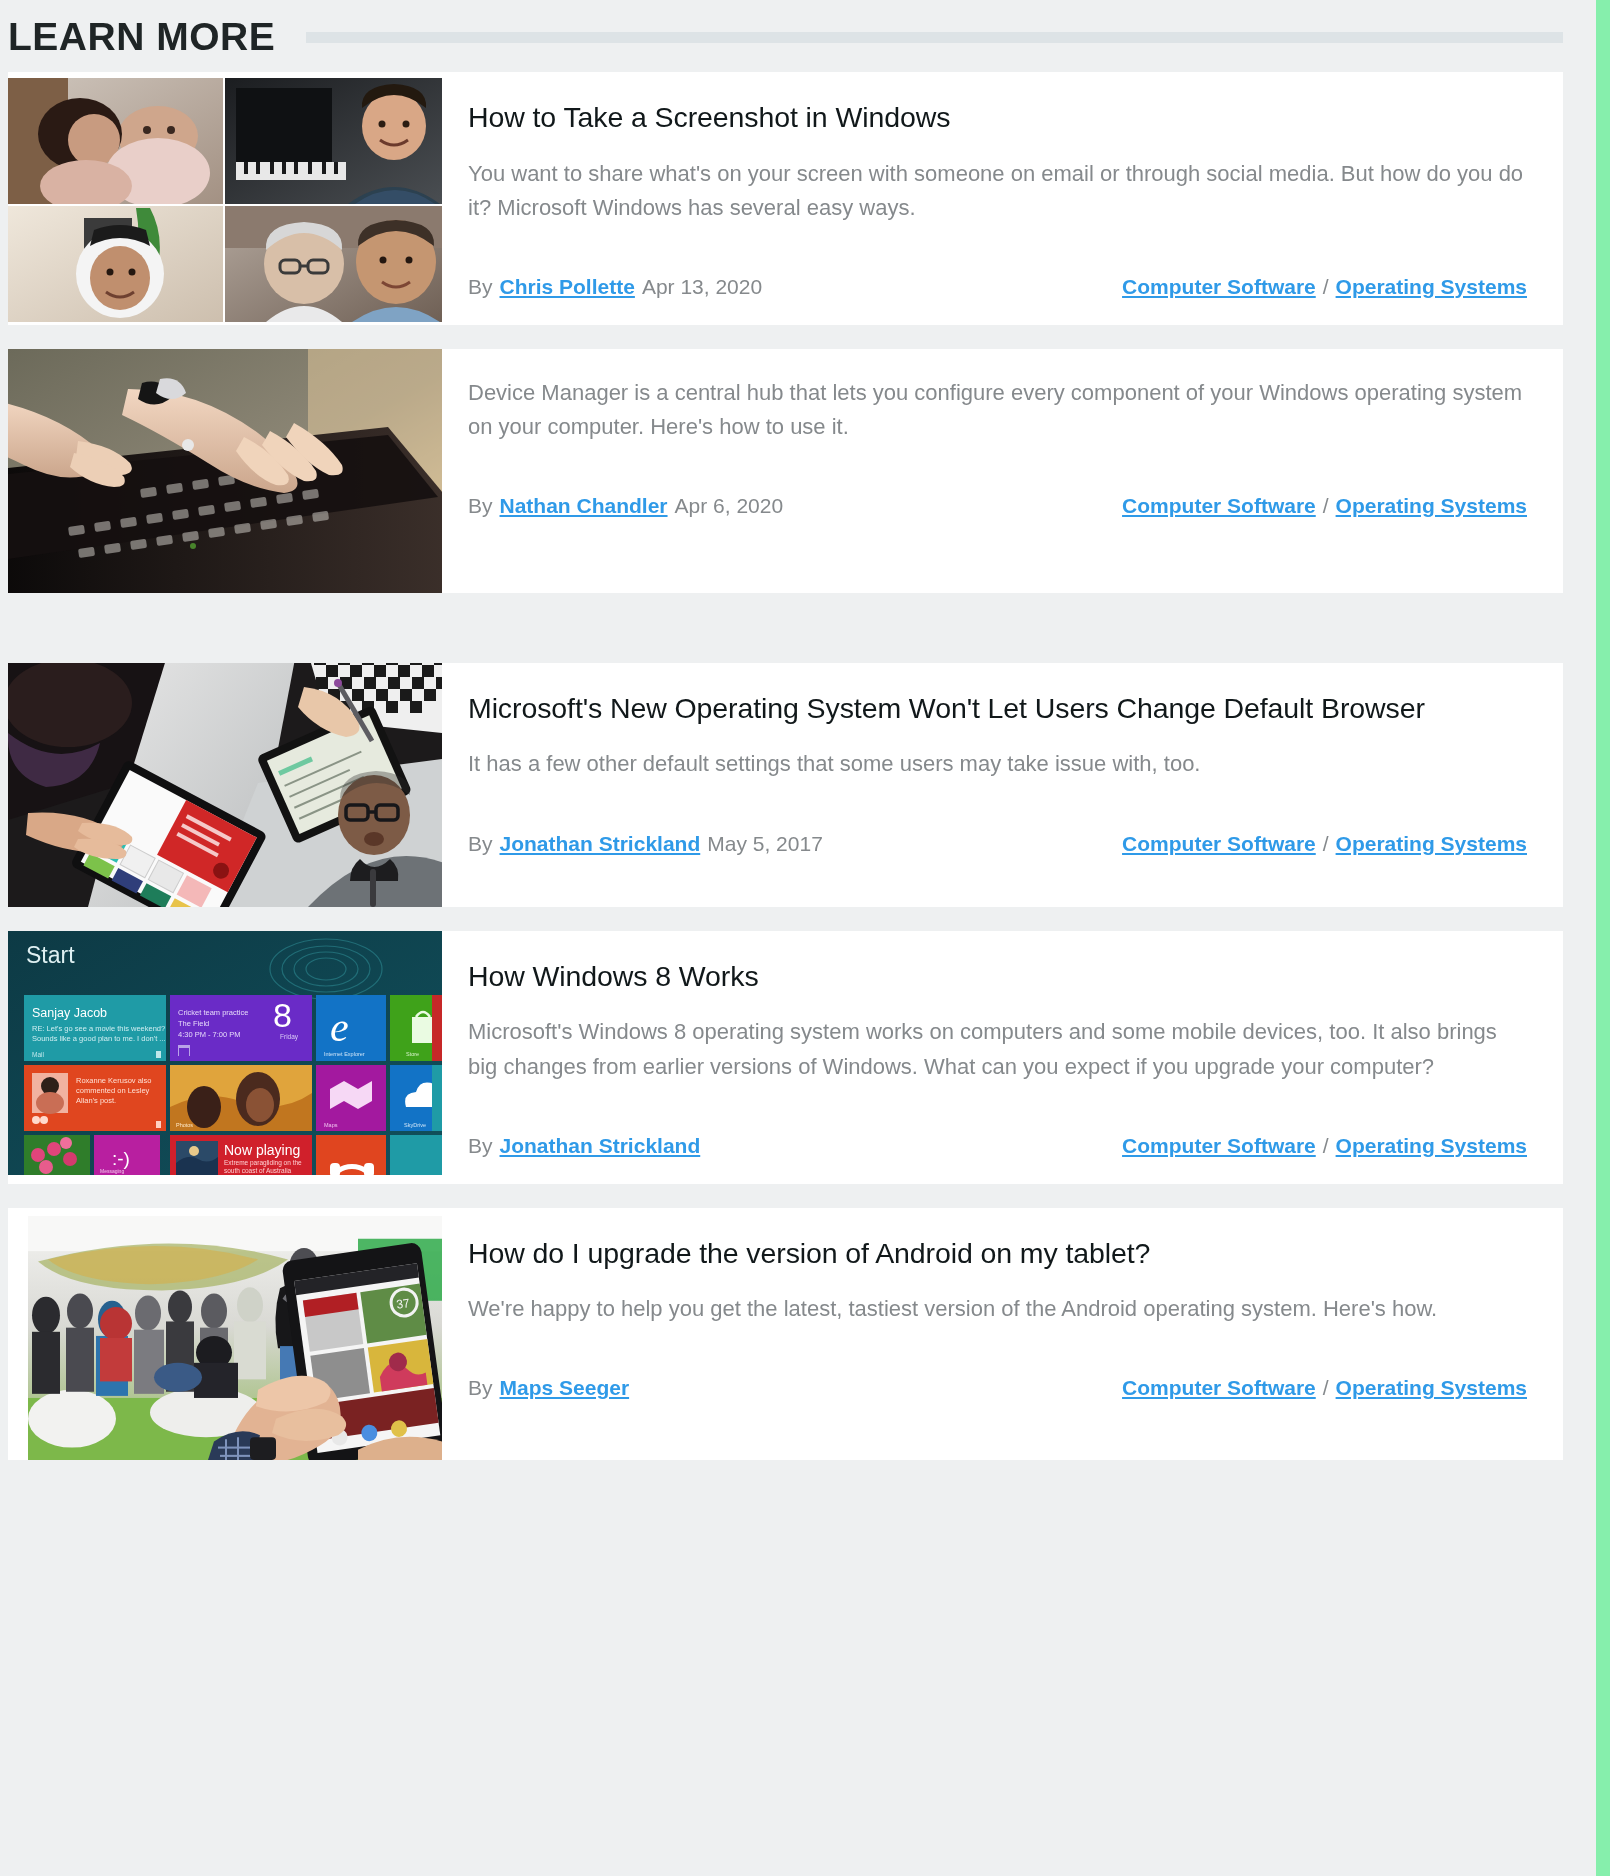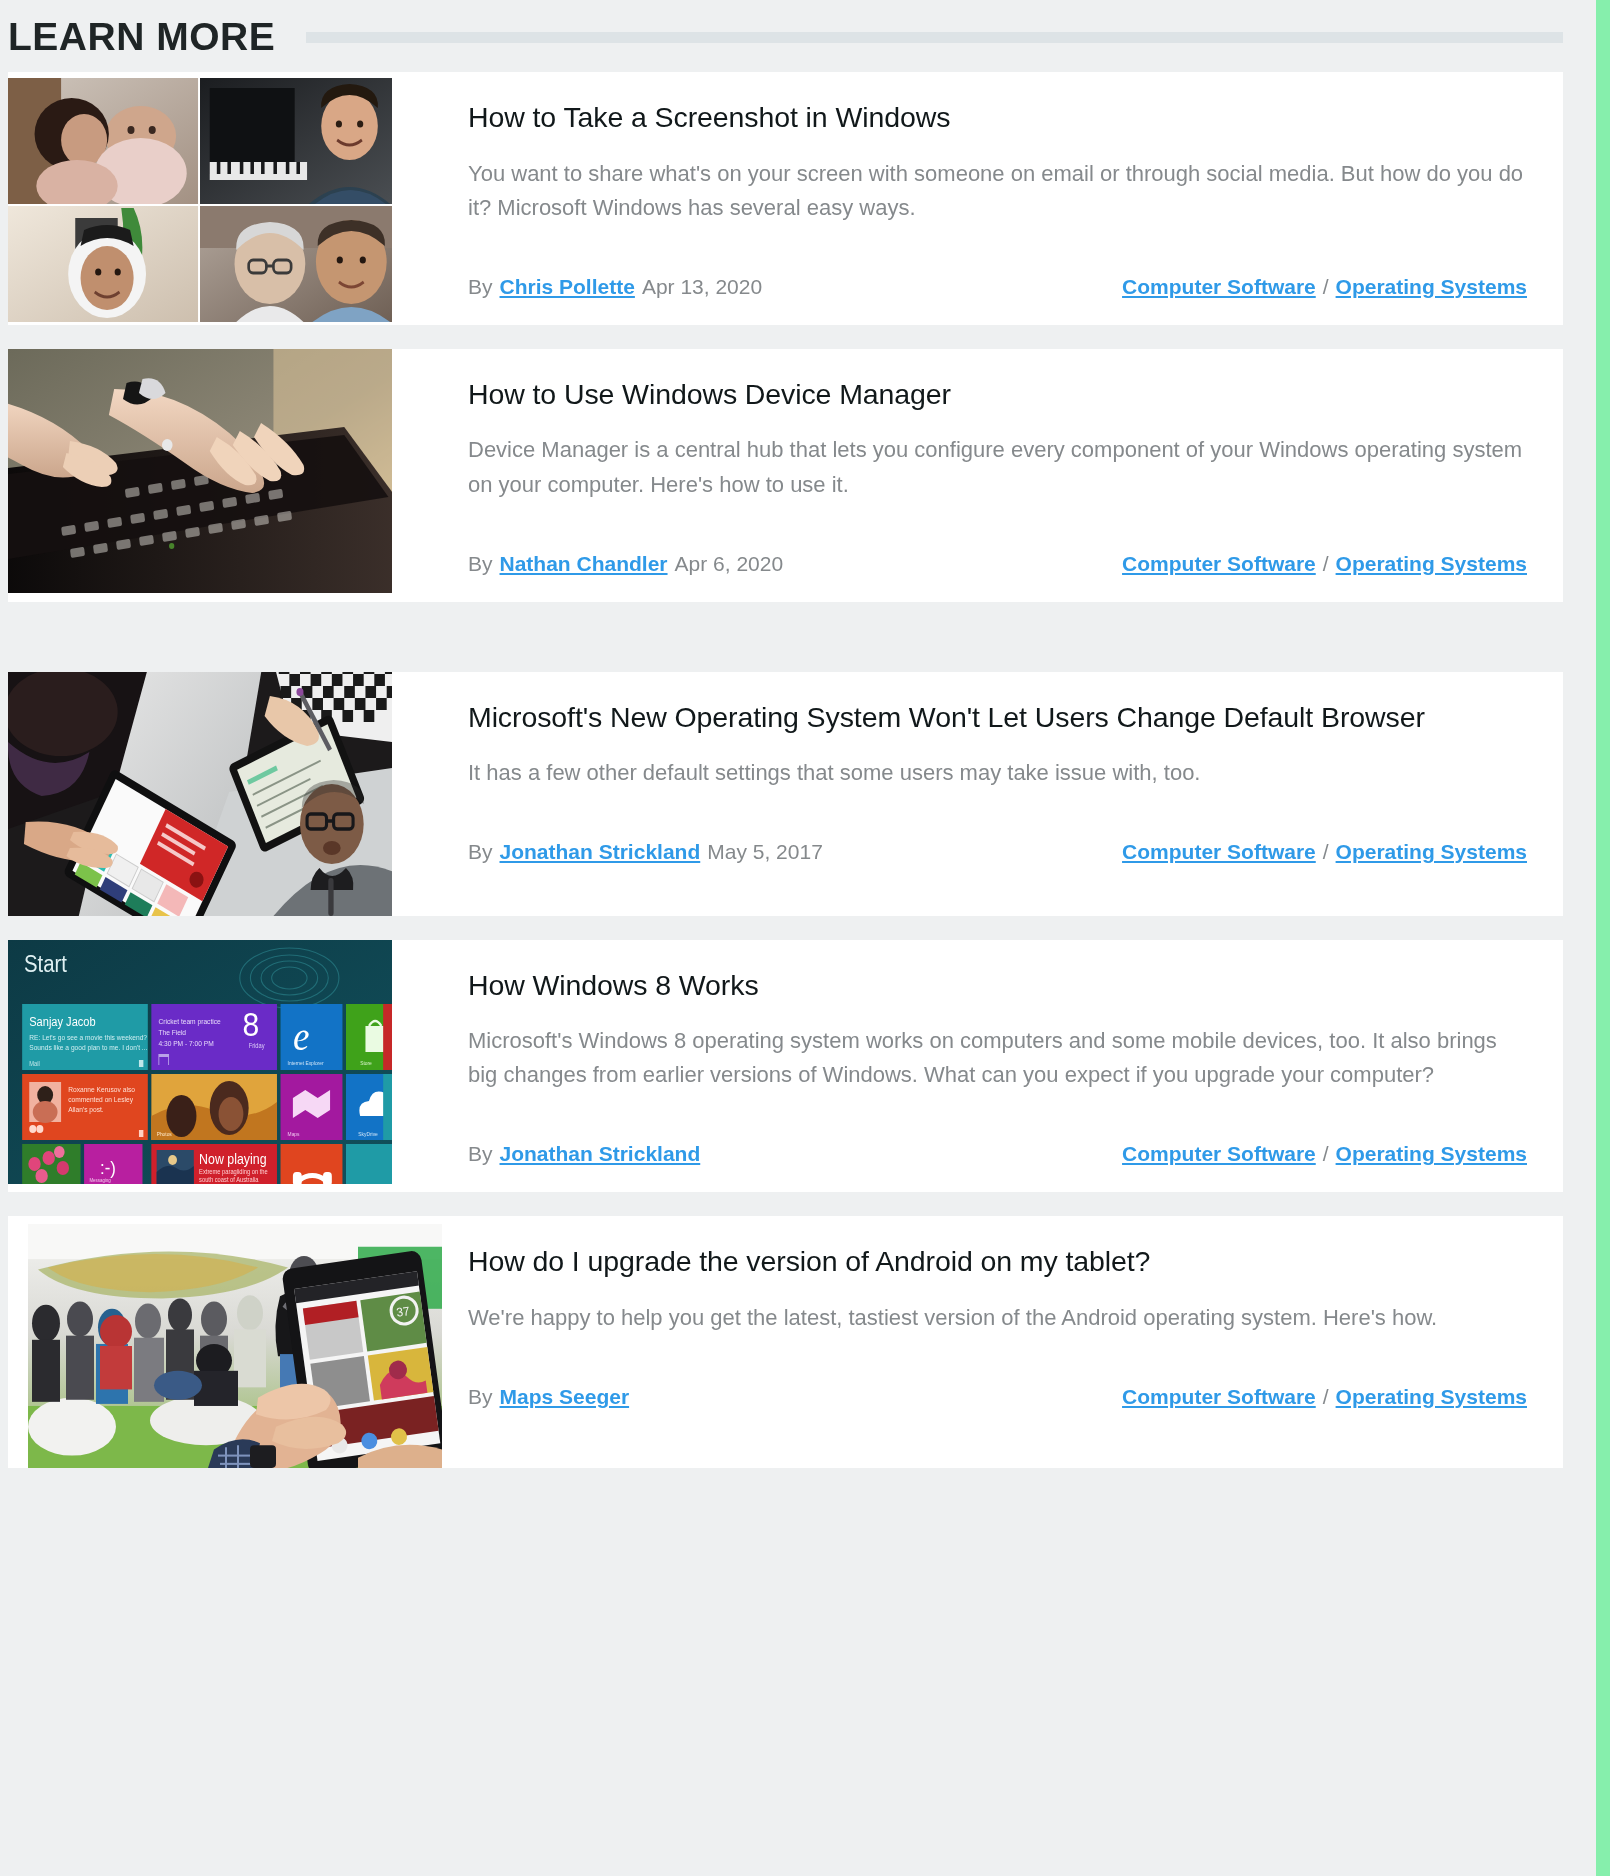--- a/index.html
+++ b/index.html
@@ -87,21 +87,21 @@
   .thumb-wrap {
     width: 434px;
     flex: 0 0 434px;
     position: relative;
     overflow: hidden;
     background: #ffffff;
     display: flex;
     align-items: flex-start;
   }
   .thumb {
-    width: 384px;
+    width: 434px;
     height: 244px;
     overflow: hidden;
     position: relative;
     background: #cccccc;
   }
   .thumb.pad-top { margin-top: 6px; }
   .thumb.inset {
     width: 414px;
     margin-left: 20px;
     margin-top: 8px;
@@ -349,21 +349,20 @@
               </g>
 
               <path d="M134 34 q22 -6 30 14 q-16 14 -34 2 z" fill="#151515"></path>
               <path d="M152 30 q20 -4 26 14 q-14 12 -30 0 z" fill="#d9d9dc"></path>
               <circle cx="180" cy="96" r="6" fill="#e8e8e8"></circle>
               <circle cx="185" cy="197" r="3" fill="#4d8f2e" opacity="0.9"></circle>
             </svg>
           </div>
         </div>
         <div class="card-body">
-          <h3 class="card-title">How to Use Windows Device Manager</h3>
           <p class="card-desc">Device Manager is a central hub that lets you configure every component of your Windows operating system on your computer. Here's how to use it.</p>
           <div class="card-meta">
             <span class="byline">
               <span class="by-label">By</span>
               <a class="link">Nathan Chandler</a>
               <span class="date">Apr 6, 2020</span>
             </span>
             <span class="cats">
               <a class="link cat">Computer Software</a>
               <span class="sep">/</span>

